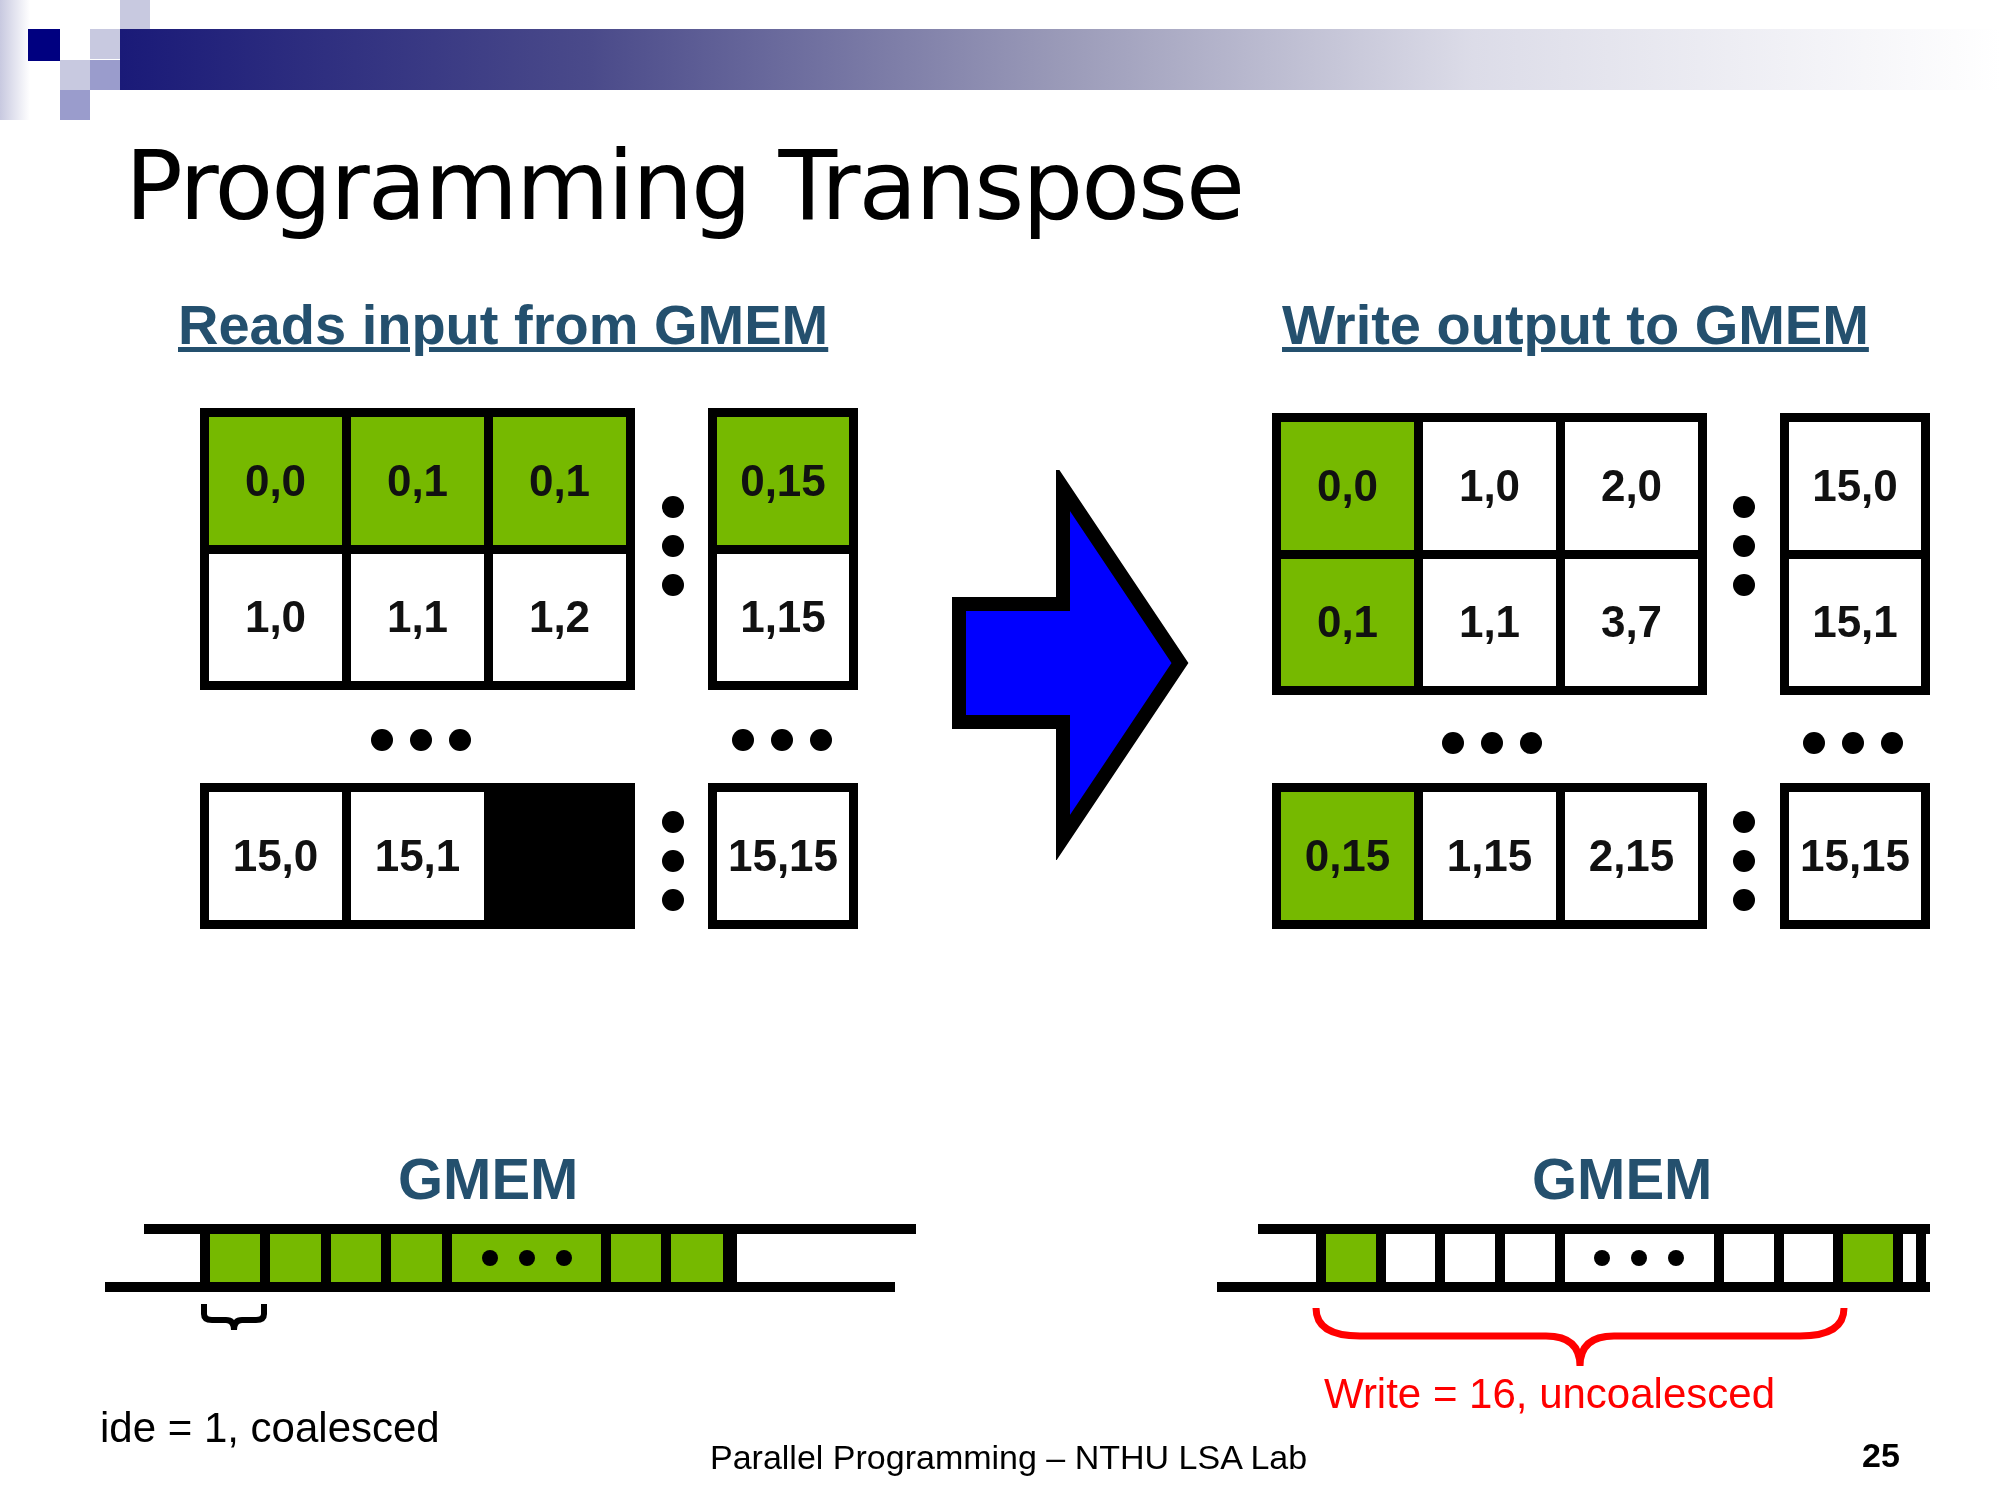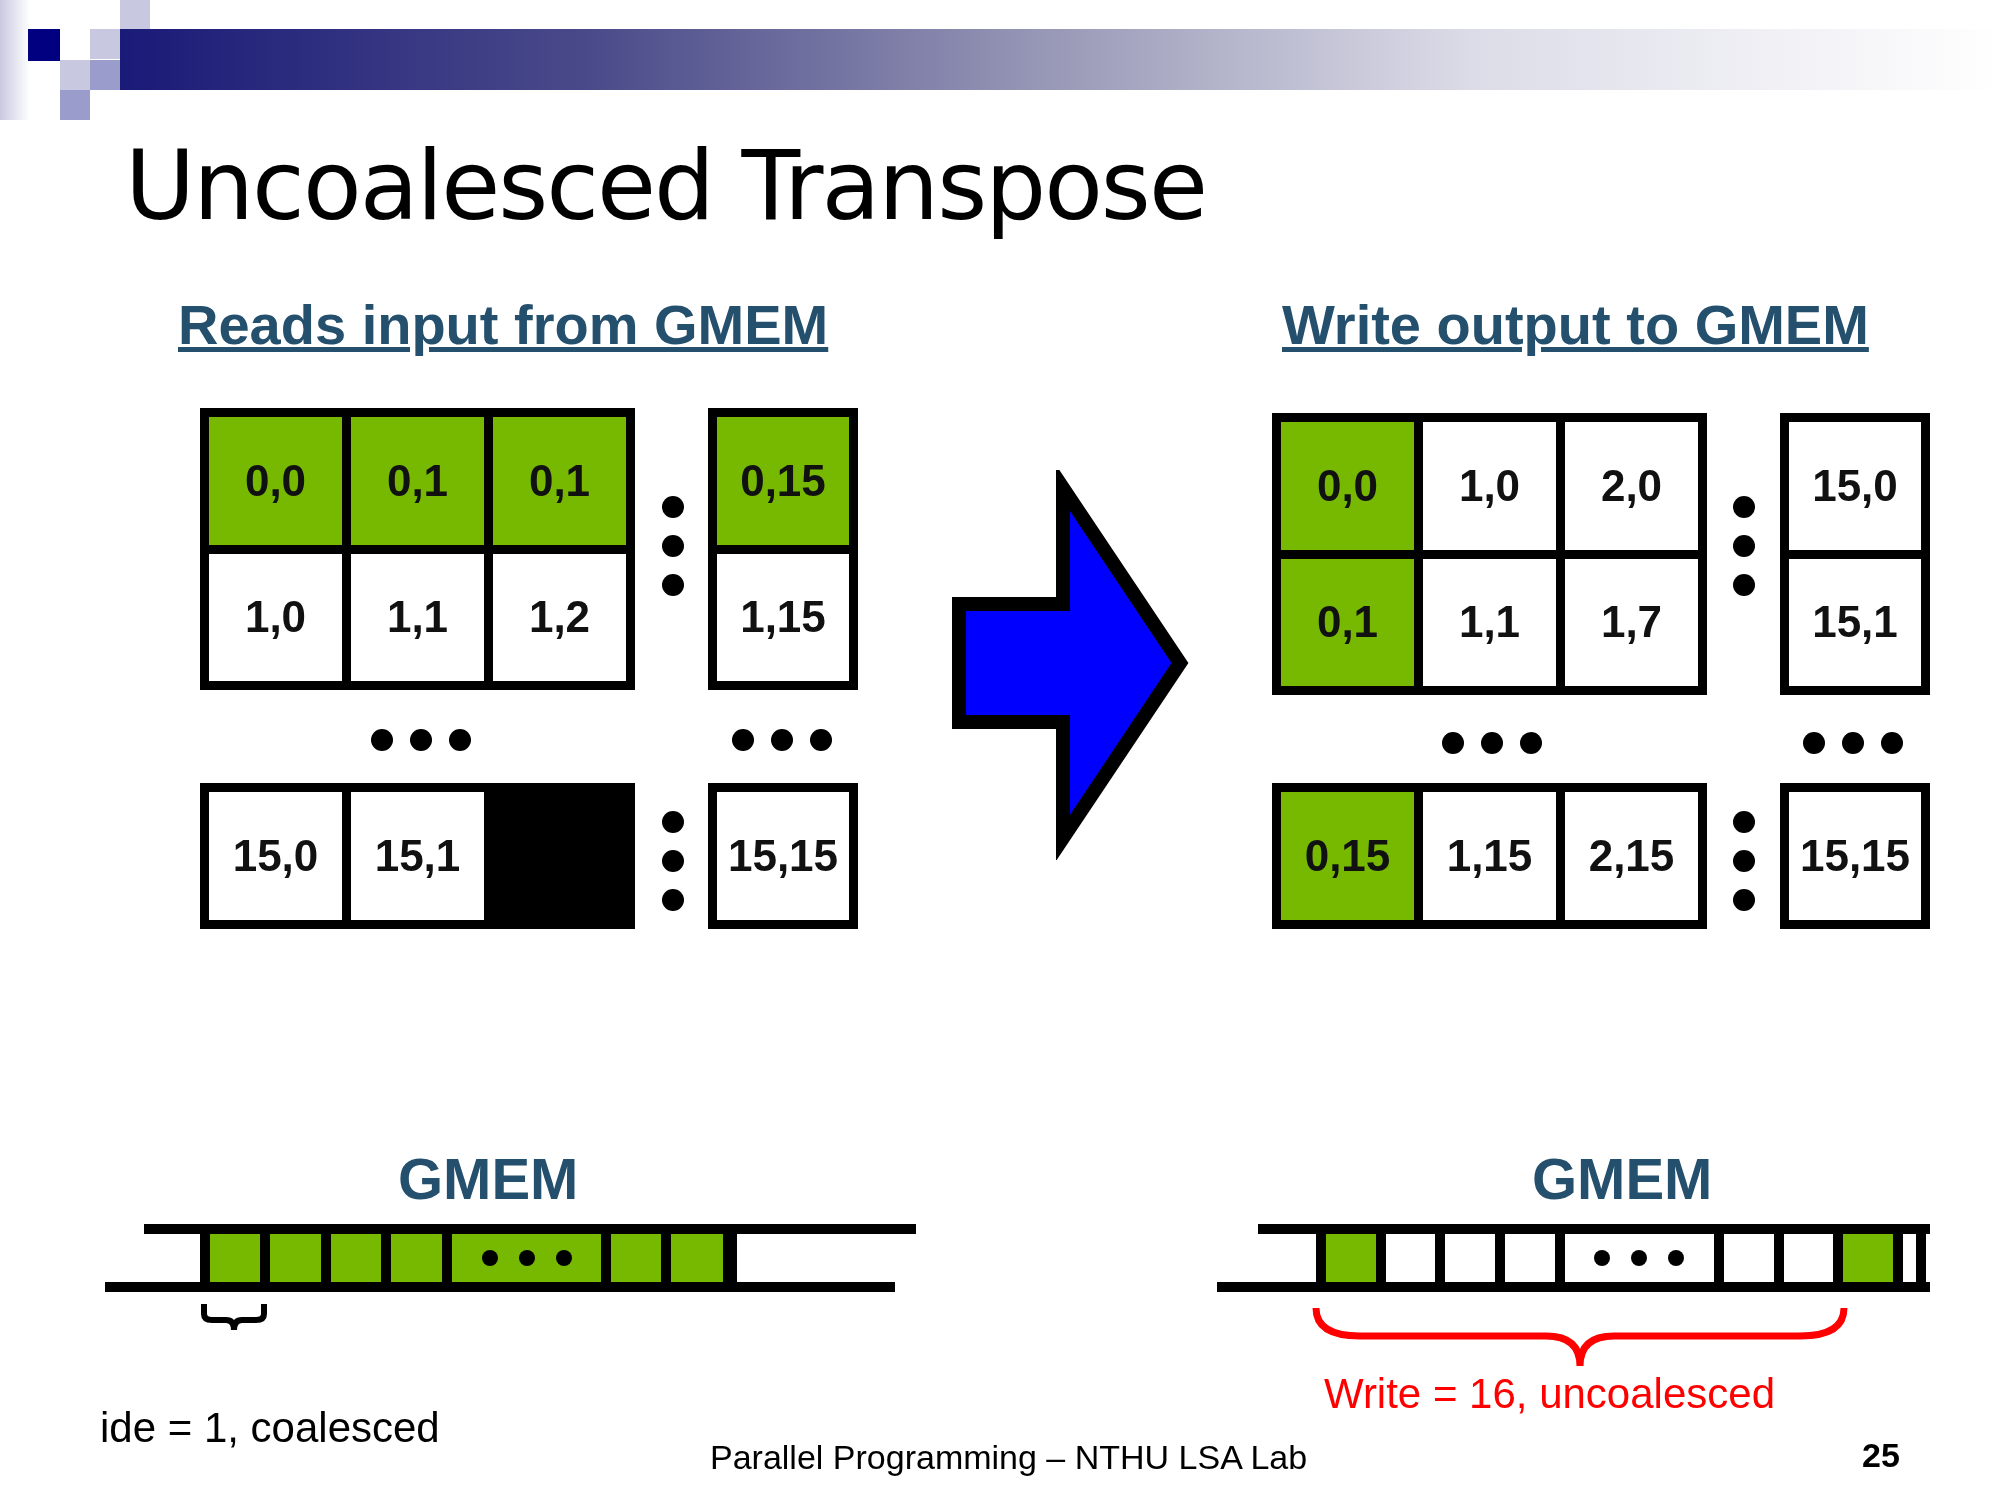--- a/index.html
+++ b/index.html
@@ -28,21 +28,21 @@
   <div class="deco" style="left:120px;top:0;width:30px;height:30px;background:#c8c9e0;"></div>
   <div class="deco" style="left:28px;top:29px;width:32px;height:32px;background:#000080;"></div>
   <div class="deco" style="left:90px;top:29px;width:30px;height:30px;background:#c8c9e0;"></div>
   <div class="deco" style="left:120px;top:29px;width:30px;height:30px;background:#9a9ccc;"></div>
   <div class="deco" style="left:60px;top:60px;width:30px;height:30px;background:#c8c9e0;"></div>
   <div class="deco" style="left:90px;top:60px;width:30px;height:30px;background:#9a9ccc;"></div>
   <div class="deco" style="left:60px;top:90px;width:30px;height:30px;background:#9a9ccc;"></div>
   <div class="deco" style="left:120px;top:29px;width:1880px;height:61px;background:linear-gradient(90deg,#1a1a78 0%,#4a4a8a 25%,#9a9ab8 50%,#dcdce8 72%,#ffffff 100%);"></div>
 </div>
 
-<div class="title">Uncoalesced Transpose</div>
+<div class="title">Programming Transpose</div>
 
 <div>
   <div class="subhead" style="left:178px;top:292px;">Reads input from GMEM</div>
 
   <div class="grid" style="left:200px;top:408px;width:435px;height:282px;grid-template-columns:1fr 1fr 1fr;grid-template-rows:1fr 1fr;">
     <div class="cell g">0,0</div>
     <div class="cell g">0,1</div>
     <div class="cell g">0,1</div>
     <div class="cell">1,0</div>
     <div class="cell">1,1</div>
@@ -110,21 +110,21 @@
 
 <div>
   <div class="subhead" style="left:1282px;top:292px;">Write output to GMEM</div>
 
   <div class="grid" style="left:1272px;top:413px;width:435px;height:282px;grid-template-columns:1fr 1fr 1fr;grid-template-rows:1fr 1fr;">
     <div class="cell g">0,0</div>
     <div class="cell">1,0</div>
     <div class="cell">2,0</div>
     <div class="cell g">0,1</div>
     <div class="cell">1,1</div>
-    <div class="cell">1,7</div>
+    <div class="cell">3,7</div>
   </div>
   <div class="grid" style="left:1780px;top:413px;width:150px;height:282px;grid-template-columns:1fr;grid-template-rows:1fr 1fr;">
     <div class="cell">15,0</div>
     <div class="cell">15,1</div>
   </div>
   <div>
     <div class="dot" style="left:1733px;top:496px;"></div>
     <div class="dot" style="left:1733px;top:535px;"></div>
     <div class="dot" style="left:1733px;top:574px;"></div>
   </div>

